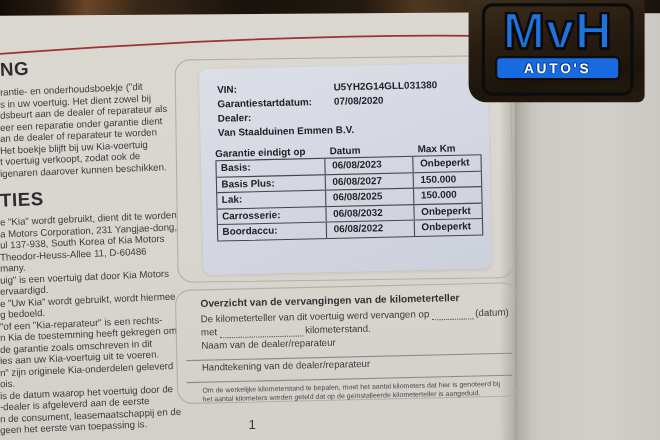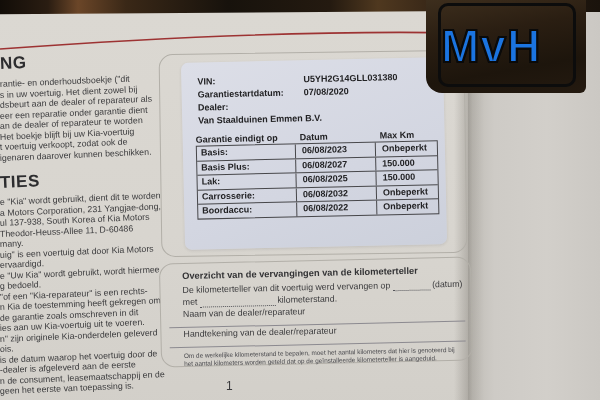--- a/index.html
+++ b/index.html
@@ -79,21 +79,21 @@
   .page-number{position:absolute;left:226px;top:379px;font-size:12px;color:#3a3a3c;}
   
   .wood-corner{
     position:absolute;left:426px;top:0;width:160px;height:93px;
     background:linear-gradient(170deg,#3d2e1d 0%,#2a1e12 35%,#1d150c 70%,#241a10 100%);
     border-bottom-left-radius:16px;border-bottom-right-radius:6px;
   }
   .logo-box{
     position:absolute;left:438px;top:3px;width:138px;height:84px;
     border:3px solid #0c0c0c;border-radius:10px;box-sizing:border-box;
-    display:flex;flex-direction:row;align-items:center;justify-content:flex-start;
+    display:flex;flex-direction:column;align-items:center;justify-content:flex-start;
   }
   .logo-title{
     font-size:46px;font-weight:bold;line-height:42px;margin-top:1px;
     color:#1b74e0;-webkit-text-stroke:2px #0a0a0a;letter-spacing:1px;
     text-shadow:1px 1px 0 #0a0a0a,-1px -1px 0 #0a0a0a,1px -1px 0 #0a0a0a,-1px 1px 0 #0a0a0a;
   }
   .logo-subtitle-bar{
     margin-top:2px;width:110px;height:18px;background:#176ae0;
     border:2.5px solid #0c0c0c;border-radius:5px;box-sizing:content-box;
     display:flex;align-items:center;justify-content:center;
@@ -218,15 +218,18 @@
     <div>Handtekening van de dealer/reparateur</div>
     <div class="rule"></div>
     <div class="fine-print">Om de werkelijke kilometerstand te bepalen, moet het aantal kilometers dat hier is genoteerd bij het aantal kilometers worden geteld dat op de geïnstalleerde kilometerteller is aangeduid.</div>
   </div>
 
   <div class="page-number">1</div>
 
   <div class="wood-corner"></div>
   <div class="logo-box">
     <div class="logo-title">MvH</div>
+    <div class="logo-subtitle-bar">
+      <span class="logo-subtitle">AUTO'S</span>
+    </div>
   </div>
 
 </div>
 
 </body></html>

